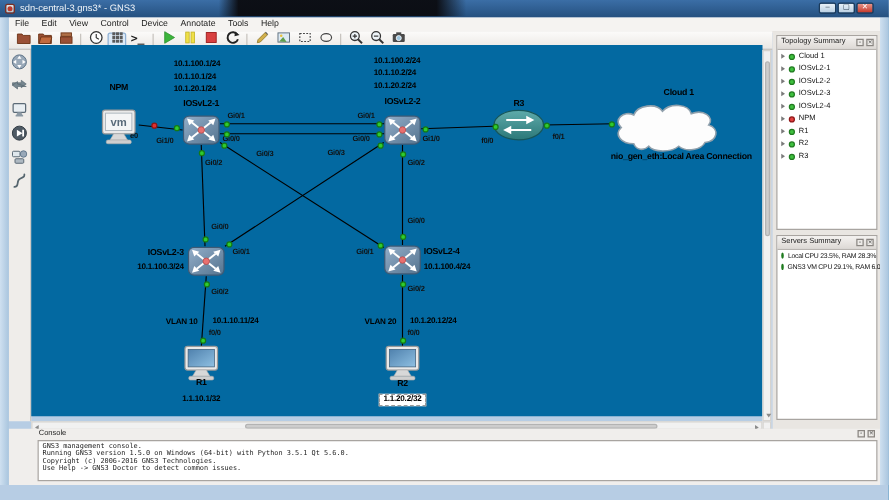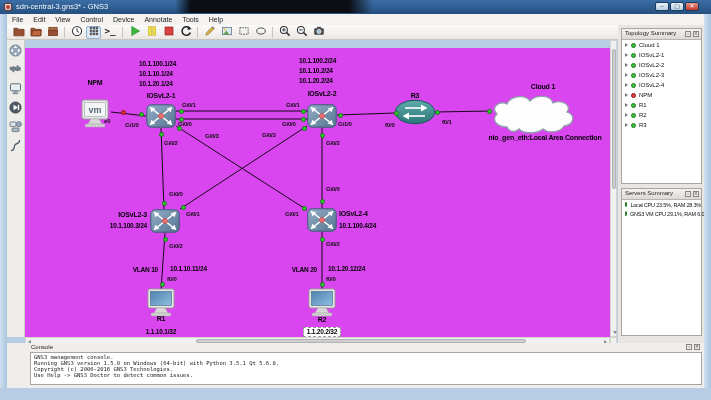--- a/index.html
+++ b/index.html
@@ -30,21 +30,21 @@
     display:flex;align-items:center;padding-left:3px;box-sizing:border-box;}
   .tbtn{width:15px;height:13px;margin:0 1px;display:flex;align-items:center;justify-content:center;}
   .tbtn.pressed{background:#dce9f6;border:1px solid #8fb0d4;border-radius:2px;box-sizing:border-box;}
   .tsep{width:1px;height:11px;background:#c8c4bf;margin:0 3px;}
 
   #devicebar{position:absolute;left:7px;top:40px;width:18px;height:297px;background:#efedea;
     border-right:1px solid #cdc9c4;box-sizing:border-box;}
   .dbtn{width:16px;height:15px;margin:4px 0 2px 0;display:flex;align-items:center;justify-content:center;}
 
   
-  #canvas{position:absolute;left:25px;top:48px;width:585px;height:297px;background:#d946ef;overflow:hidden;}
+  #canvas{position:absolute;left:25px;top:36px;width:585px;height:297px;background:#0369a1;overflow:hidden;}
   #linklayer{position:absolute;left:0;top:0;z-index:1;}
   .node{position:absolute;z-index:2;}
   .dot{position:absolute;width:5px;height:5px;border-radius:50%;z-index:5;box-sizing:border-box;}
   .dot.g{background:#2ecc2e;border:1px solid #157a15;}
   .dot.r{background:#e03030;border:1px solid #8f1515;}
   .plabel{position:absolute;z-index:4;font-size:6px;font-weight:bold;color:#111;white-space:nowrap;
     letter-spacing:-.2px;}
   .tlabel{position:absolute;z-index:4;font-weight:bold;color:#000;white-space:nowrap;letter-spacing:-.2px;}
   .tlabel.ip{font-size:6.5px;}
   .tlabel.name{font-size:7px;}

